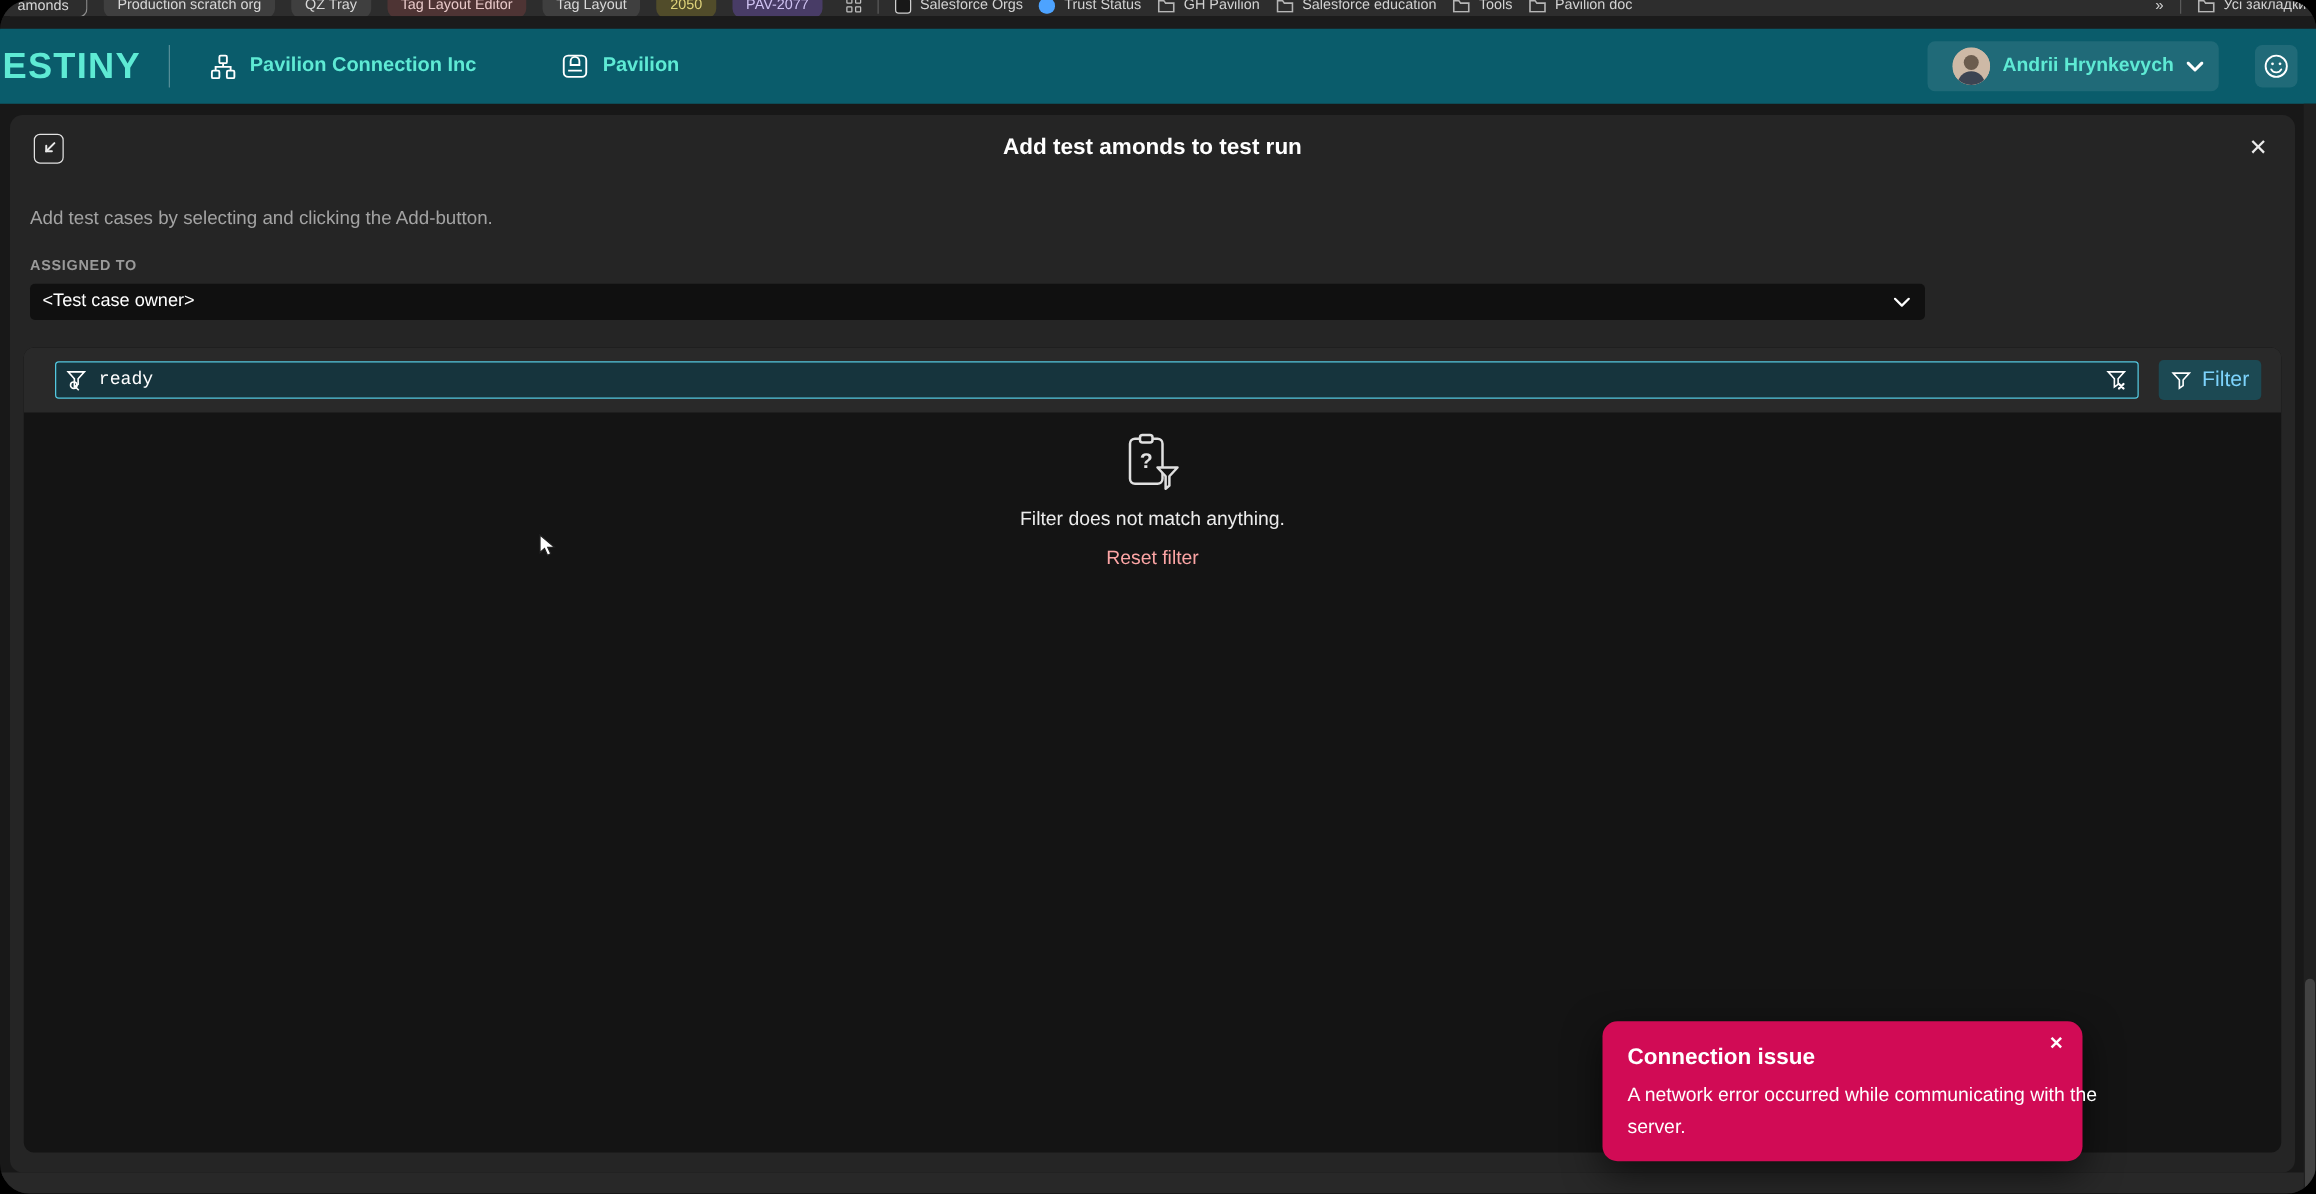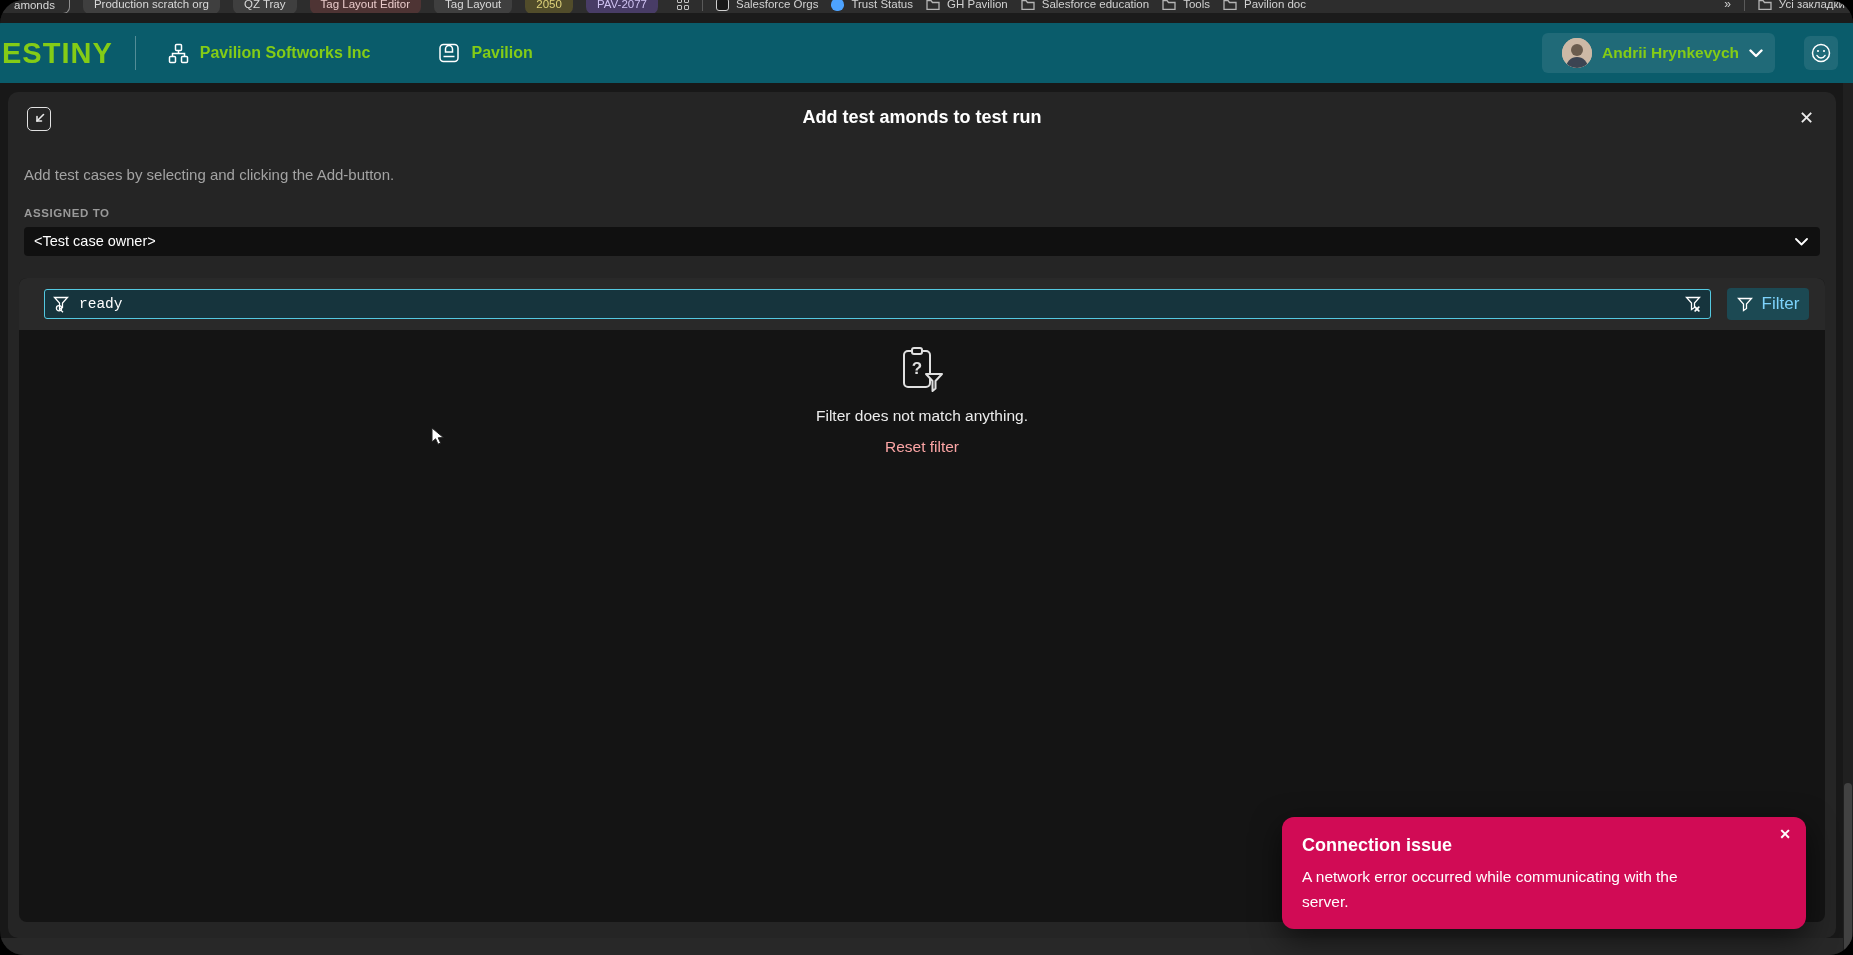--- a/index.html
+++ b/index.html
@@ -20,21 +20,21 @@
   .bm-right { margin-left:auto; display:flex; align-items:center; gap:13px; }
   .gridicon { display:inline-grid; grid-template-columns:5px 5px; grid-gap:2px; }
   .gridicon span { width:5px; height:5px; border:1.4px solid #c0c0c0; border-radius:1px; }
   .favicon { width:13px; height:13px; border-radius:3px; flex:0 0 auto; }
   .fav-app { background:#181818; border:1.5px solid #cfcfcf; }
   .fav-cloud { background:#4da3ff; border-radius:50% 50% 45% 45%; }
 
   .top-gap { position:absolute; left:0; top:13px; width:1853px; height:10px; background:#1b1b1b; }
 
   
-  .app-header { position:absolute; left:0; top:23px; width:1853px; height:60px; background:#0a5c6b; display:flex; align-items:center; color:#84cc16; }
+  .app-header { position:absolute; left:0; top:23px; width:1853px; height:60px; background:#0a5c6b; display:flex; align-items:center; color:#5eead4; }
   .logo { font-size:29px; font-weight:800; letter-spacing:1px; margin-left:2px; }
   .hdr-divider { width:1px; height:34px; background:rgba(255,255,255,.30); margin-left:22px; }
   .hdr-item { display:flex; align-items:center; gap:11px; font-size:16px; font-weight:700; }
   .hdr-org { margin-left:32px; }
   .hdr-project { margin-left:68px; }
   .user-chip { position:absolute; right:78px; top:10px; height:40px; display:flex; align-items:center; gap:10px; padding:0 12px 0 20px; background:rgba(255,255,255,.09); border-radius:6px; cursor:pointer; }
   .avatar { width:30px; height:30px; border-radius:50%; background:#cdb9a6; overflow:hidden; flex:0 0 auto; }
   .user-name { font-size:15.5px; font-weight:700; }
   .smiley-btn { position:absolute; right:15px; top:13px; width:34px; height:34px; border-radius:6px; background:rgba(255,255,255,.09); display:flex; align-items:center; justify-content:center; }
 
@@ -43,36 +43,36 @@
   .v-scrollbar { position:absolute; right:0; top:83px; width:10px; height:872px; background:#202020; }
   .v-thumb { position:absolute; left:1px; top:700px; width:8px; height:172px; border-radius:4px; background:#424242; }
 
   
   .modal { position:absolute; left:8px; top:92px; width:1828px; height:846px; background:#252525; border-radius:10px; }
   .collapse-btn { position:absolute; left:19px; top:15px; width:24px; height:24px; border:1.5px solid #e2e2e2; border-radius:5px; display:flex; align-items:center; justify-content:center; cursor:pointer; }
   .modal-title { position:absolute; left:0; top:15px; width:100%; text-align:center; font-size:18px; font-weight:700; color:#fff; }
   .modal-close { position:absolute; right:22px; top:13px; font-size:18px; color:#ececec; cursor:pointer; line-height:26px; }
   .modal-desc { position:absolute; left:16px; top:74px; font-size:15px; color:#a3a3a3; }
   .assigned-label { position:absolute; left:16px; top:115px; font-size:11.5px; font-weight:700; letter-spacing:.6px; color:#9a9a9a; }
-  .owner-select { position:absolute; left:16px; top:135px; width:1796px; height:29px; background:#101010; border-radius:4px; color:#fff; font-size:14.5px; line-height:29px; padding-left:10px; cursor:pointer; }
+  .owner-select { position:absolute; left:16px; top:135px; width:1516px; height:29px; background:#101010; border-radius:4px; color:#fff; font-size:14.5px; line-height:29px; padding-left:10px; cursor:pointer; }
   .owner-select svg { position:absolute; right:12px; top:11px; }
 
   .panel { position:absolute; left:11px; top:186px; width:1806px; height:644px; border-radius:8px; overflow:hidden; background:#141414; }
   .panel-toolbar { height:52px; background:#292929; display:flex; align-items:center; padding:0 16px 0 25px; }
   .filter-input { position:relative; flex:1; height:30px; background:#16343d; border:1.5px solid #54c8e0; border-radius:3px; }
   .filter-input .lead-icon { position:absolute; left:8px; top:6px; }
   .filter-input .value { position:absolute; left:34px; top:0; line-height:28px; font-size:14.5px; color:#fff;font-family:Liberation Mono, monospace; }
   .filter-input .clear-icon { position:absolute; right:8px; top:6px; cursor:pointer; }
   .filter-btn { margin-left:16px; width:82px; height:32px; background:#1c4953; border-radius:4px; color:#7dd3fc; font-size:17px; display:flex; align-items:center; justify-content:center; gap:9px; cursor:pointer; border:none; }
   .panel-body { height:592px; display:flex; flex-direction:column; align-items:center; padding-top:16px; }
   .empty-msg { margin-top:13px; font-size:15.5px; color:#ececec; }
   .reset-link { margin-top:13px; font-size:15.5px; color:#fca5a5; cursor:pointer; }
 
   
-  .toast { position:absolute; left:1282px; top:817px; width:524px; min-height:111px; background:#d10b55; border-radius:12px; padding:15px 20px; color:#fff; box-shadow:0 10px 30px rgba(0,0,0,.6); }
+  .toast { position:absolute; left:1282px; top:817px; width:384px; min-height:111px; background:#d10b55; border-radius:12px; padding:15px 20px; color:#fff; box-shadow:0 10px 30px rgba(0,0,0,.6); }
   .toast-title { font-size:18px; font-weight:700; margin-top:3px; }
   .toast-msg { margin-top:8px; font-size:15.5px; line-height:25px; width:405px; }
   .toast-close { position:absolute; right:15px; top:9px; font-size:14px; font-weight:700; cursor:pointer; }
 
   .cursor { position:absolute; left:431px; top:427px; }
 </style>
 </head>
 <body>
 
 <div class="screen">
@@ -145,21 +145,21 @@
     <div class="hdr-divider"></div>
     <div class="hdr-item hdr-org">
       <svg width="21" height="21" viewBox="0 0 21 21">
         <g fill="none" stroke="#fff" stroke-width="1.5">
           <rect x="7.5" y="1.5" width="6" height="6" rx="1"></rect>
           <rect x="1.5" y="13.5" width="6" height="6" rx="1"></rect>
           <rect x="13.5" y="13.5" width="6" height="6" rx="1"></rect>
           <path d="M10.5 7.5v3M4.5 13.5v-3h12v3"></path>
         </g>
       </svg>
-      <span>Pavilion Softworks Inc</span>
+      <span>Pavilion Connection Inc</span>
     </div>
     <div class="hdr-item hdr-project">
       <svg width="22" height="22" viewBox="0 0 22 22">
         <g fill="none" stroke="#fff" stroke-width="1.5">
           <rect x="2" y="2.5" width="18" height="17" rx="3.5"></rect>
           <path d="M7.5 7 a3.5 3.5 0 0 1 7 0 v3 h-7 z"></path>
           <path d="M5.5 14.5 h11"></path>
         </g>
       </svg>
       <span>Pavilion</span>

